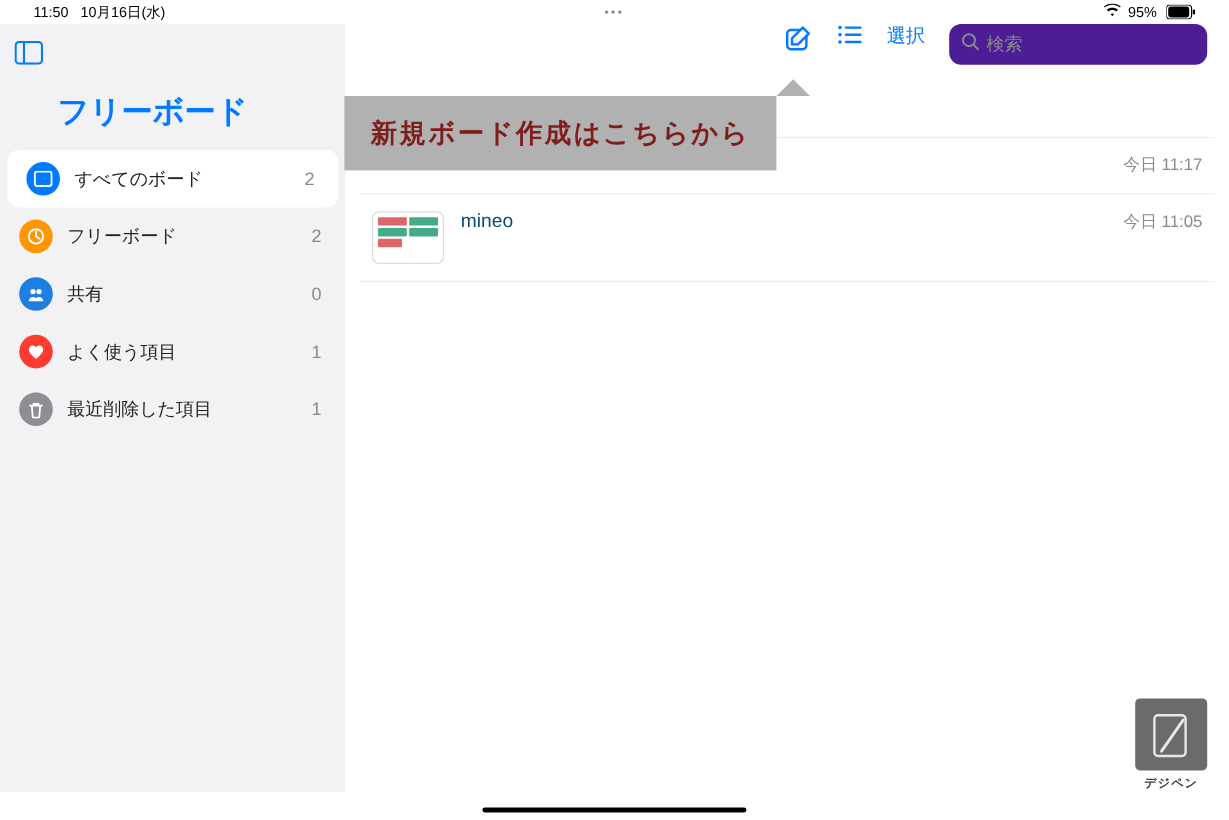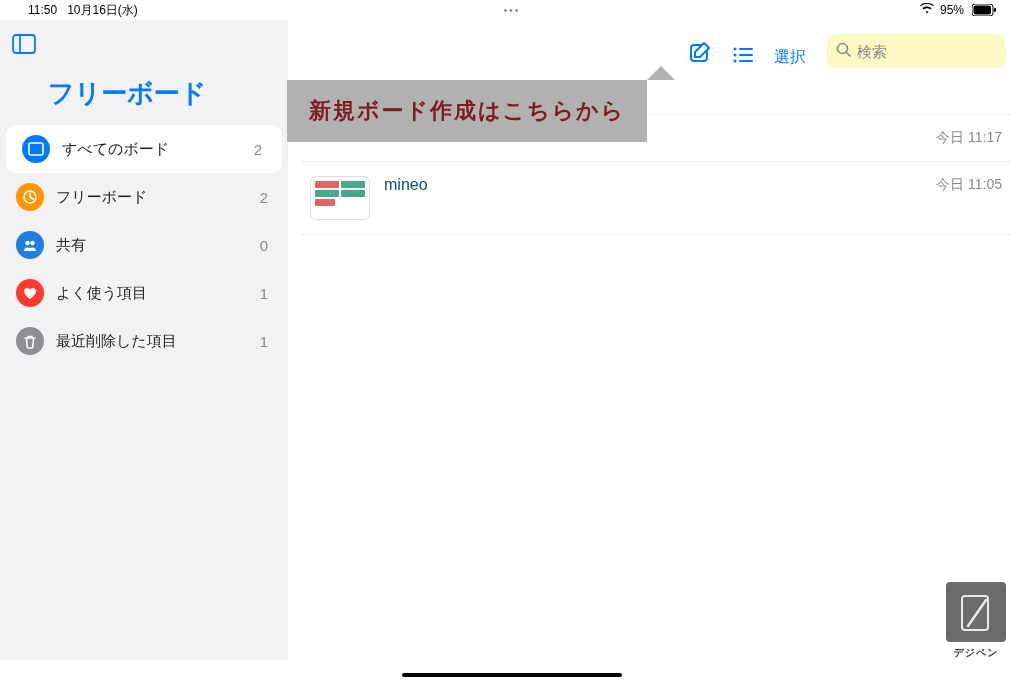--- a/index.html
+++ b/index.html
@@ -75,37 +75,36 @@
 
     .main {
       flex: 1;
       background: #fff;
       position: relative;
       padding: 0 12px;
     }
     .toolbar {
       height: 48px;
       display: flex;
-      align-items: flex-end;
+      align-items: flex-start;
       justify-content: flex-end;
       gap: 20px;
       padding-right: 6px;
     }
     .compose-btn, .list-view-btn { color: #007aff; cursor: pointer; }
     .select-btn { color: #007aff; font-size: 16px; cursor: pointer; }
     .search-wrap {
-      background: #fef9c3;
+      background: #4c1d95;
       border-radius: 10px;
       height: 34px;
-      width: 180px;
+      width: 215px;
       display: flex;
       align-items: center;
       padding: 0 10px;
       gap: 6px;
-      margin-top: 48px;
     }
     .search-input {
       border: none;
       background: transparent;
       outline: none;
       font-size: 15px;
       color: #8a8a8e;
       flex: 1;
     }
     .search-input::placeholder { color: #8a8a8e; }

